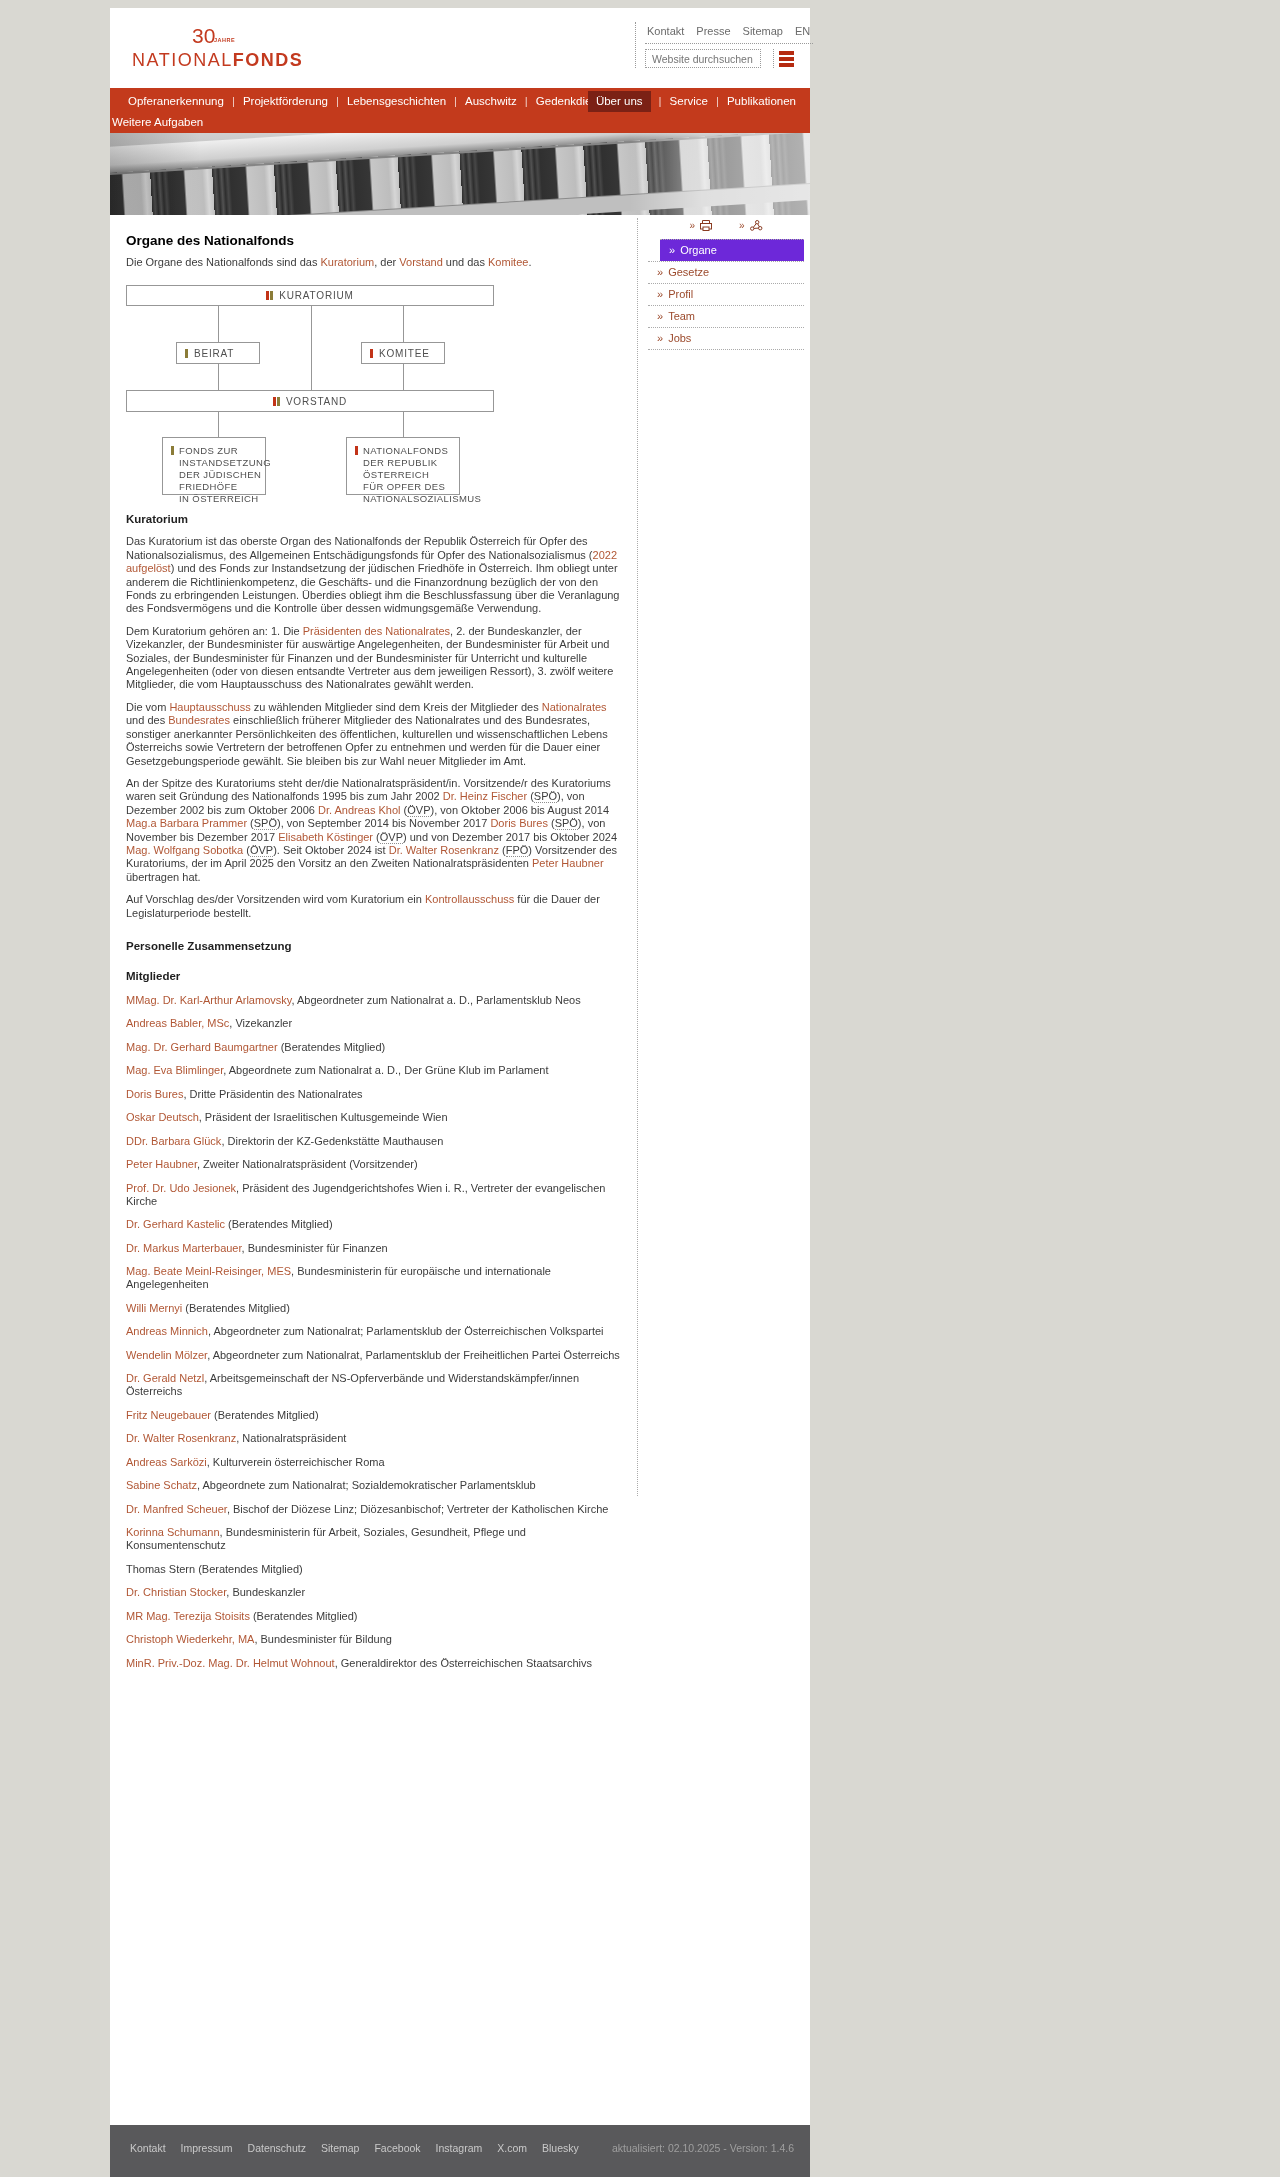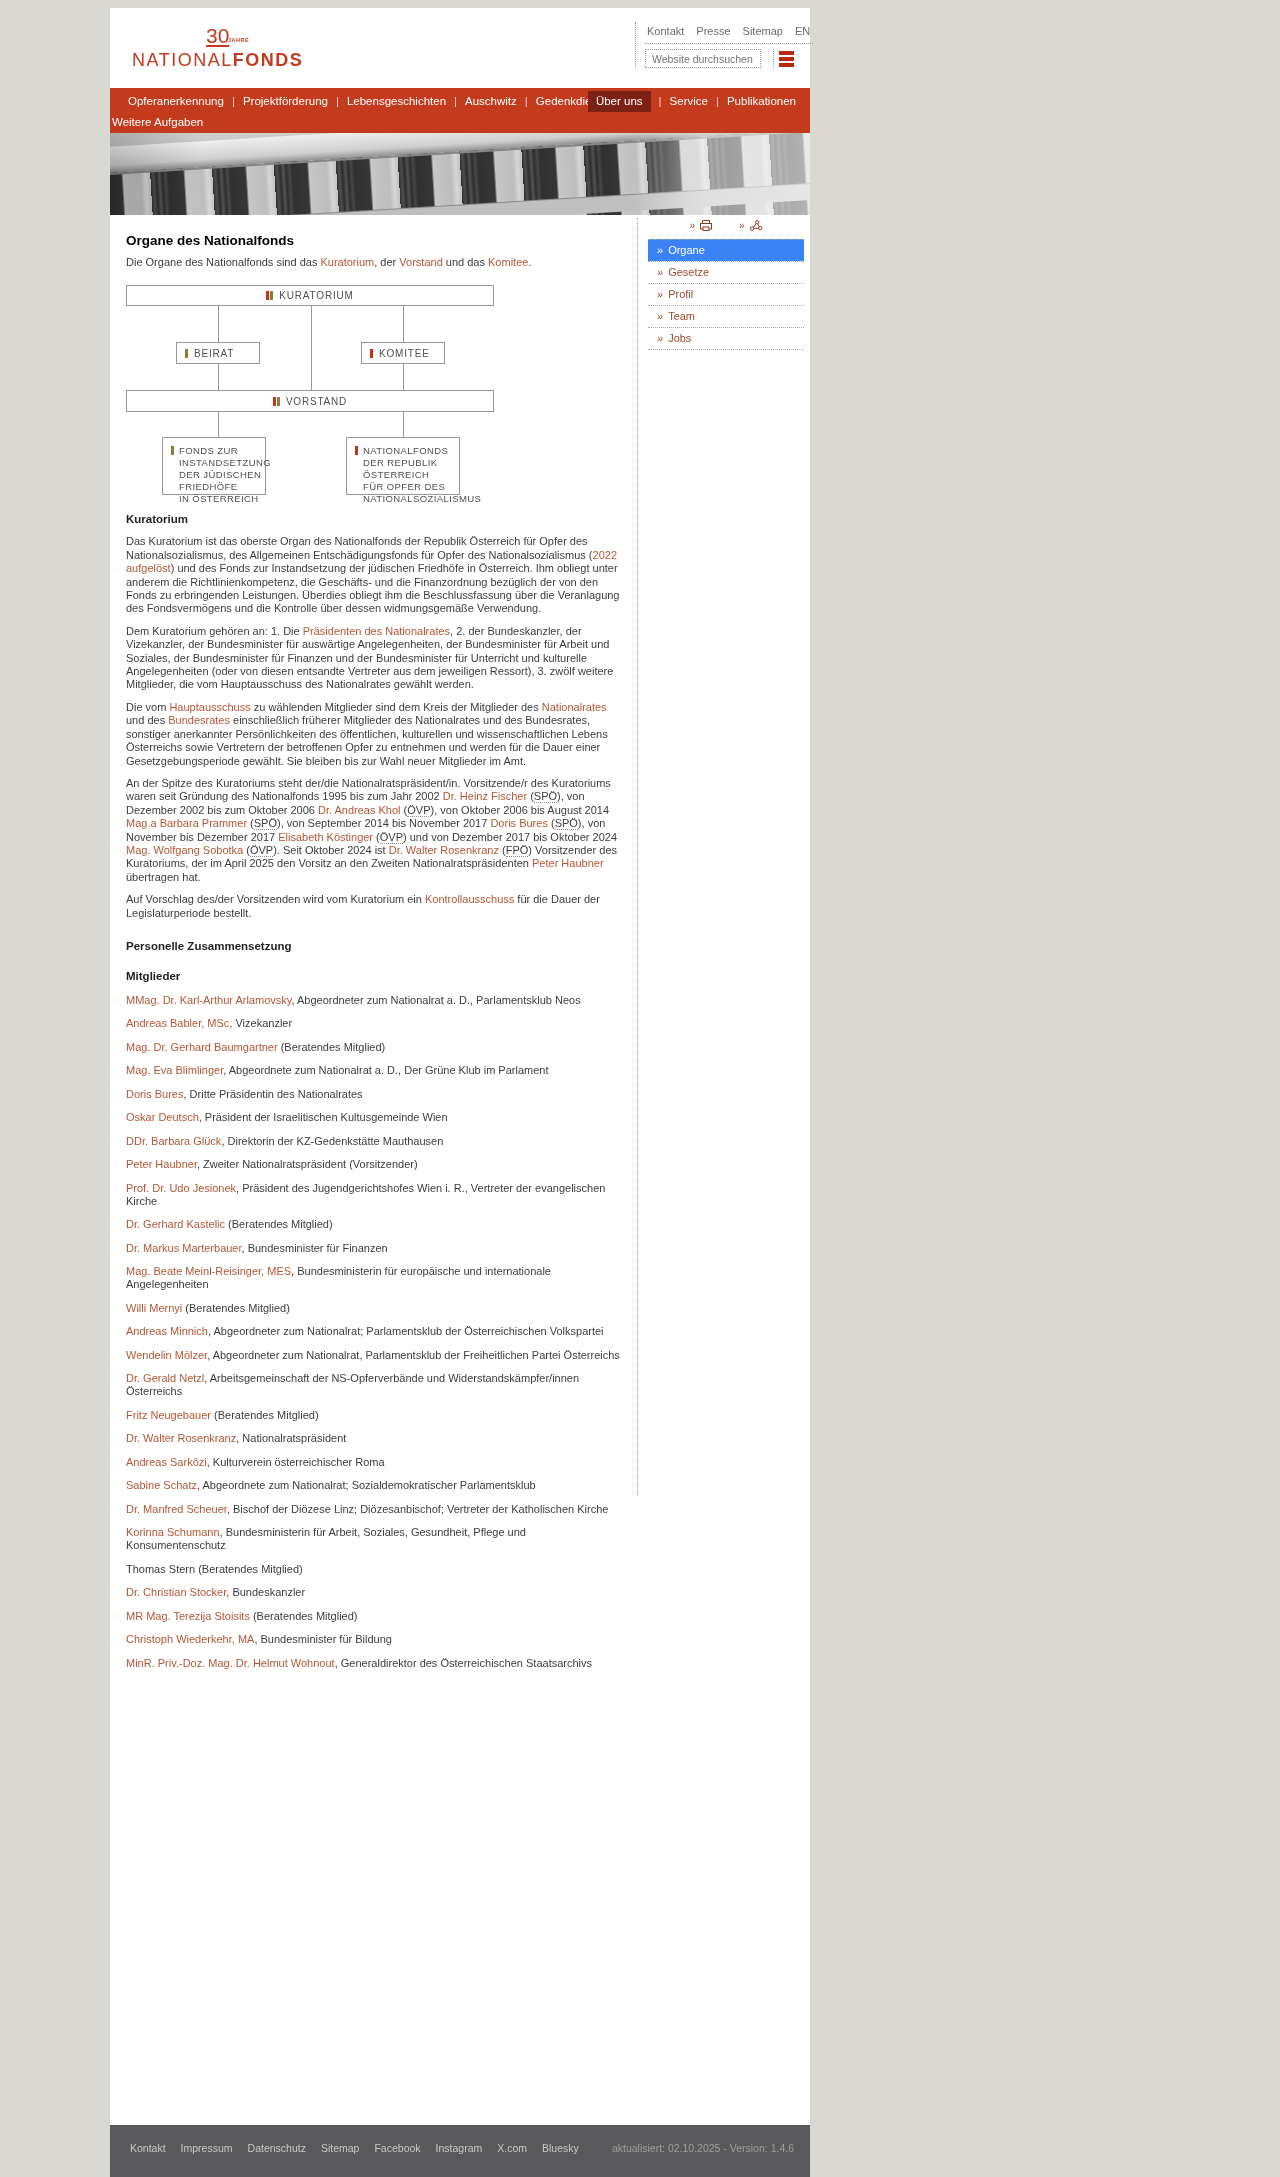--- a/index.html
+++ b/index.html
@@ -5,21 +5,21 @@
   html,body{margin:0;padding:0;}
   body{background:#d9d8d2;font-family:"Liberation Sans",sans-serif;}
   .screen{position:relative;width:1280px;height:2177px;background:#d9d8d2;overflow:hidden;}
   .page{position:absolute;left:110px;top:8px;width:700px;height:2169px;background:#ffffff;}
 
   
   .site-header{position:relative;height:80px;background:#fff;}
   .logo{position:absolute;left:22px;top:42px;font-size:18px;letter-spacing:1.5px;color:#c33a1f;white-space:nowrap;cursor:pointer;}
   .logo .l1{font-weight:400;}
   .logo .l2{font-weight:700;}
-  .logo-badge{position:absolute;left:74px;top:-26px;color:#c33a1f;font-size:21px;font-weight:400;letter-spacing:0;text-decoration:underline;}
+  .logo-badge{position:absolute;left:60px;top:-26px;color:#c33a1f;font-size:21px;font-weight:400;letter-spacing:0;}
   .logo-badge .jahre{position:absolute;left:22px;top:13px;font-size:5.5px;letter-spacing:.5px;font-weight:700;}
   .utility{position:absolute;left:525px;top:14px;width:168px;border-left:1px dotted #9a9a9a;padding-left:9px;}
   .u-row1{display:flex;align-items:flex-end;font-size:11px;color:#6b6b6b;padding:3px 0 6px 2px;}
   .u-row1 .ulink{margin-right:12px;cursor:pointer;}
   .u-row1 .lang{margin-left:auto;margin-right:4px;cursor:pointer;}
   .u-row2{border-top:1px dotted #9a9a9a;padding-top:5px;display:flex;align-items:stretch;}
   .search-input{width:108px;height:17px;border:1px dotted #9a9a9a;font-family:"Liberation Sans",sans-serif;font-size:10.5px;color:#999;padding:0 0 0 6px;outline:none;background:#fff;}
   .search-btn{width:26px;height:19px;margin-left:12px;background:#fff;border:none;border-left:1px dotted #9a9a9a;cursor:pointer;display:flex;flex-direction:column;justify-content:center;align-items:center;gap:2px;padding:0;}
   .search-btn .sb{width:15px;height:4px;background:#b52a10;}
 
@@ -51,21 +51,21 @@
   
   .content{position:relative;min-height:1283px;}
   .vdivider{position:absolute;left:527px;top:3px;height:1278px;border-left:1px dotted #ababab;}
   .main{margin-left:16px;width:496px;padding-top:18px;}
   .rail{position:absolute;left:538px;top:3px;width:156px;}
   .rail-actions{display:flex;justify-content:center;gap:26px;padding:1px 0 7px;font-size:10px;color:#9c4a2c;}
   .rail-action{display:flex;align-items:center;gap:4px;cursor:pointer;}
   .rail-menu{}
   .rail-item{padding:4px 9px 5px;font-size:11px;color:#9c4a2c;border-top:1px dotted #ababab;cursor:pointer;}
   .rail-item:last-child{border-bottom:1px dotted #ababab;}
-  .rail-item.active{background:#3b82f6;color:#fff;}
+  .rail-item.active{background:#6d28d9;color:#fff;margin-left:12px;}
   .rail-item .b{margin-right:5px;}
 
   
   .page-title{font-size:13.5px;font-weight:bold;color:#000000;margin:0 0 8px;}
   .para{font-size:11px;line-height:13.4px;color:#3c3c3c;margin:0 0 9px;}
   .lnk{color:#b15735;text-decoration:none;cursor:pointer;}
   .ab{border-bottom:1px dotted #8f8f8f;}
   .sec-h{font-size:11.5px;font-weight:bold;color:#1f1f1f;margin:16px 0 10px;}
 
   

